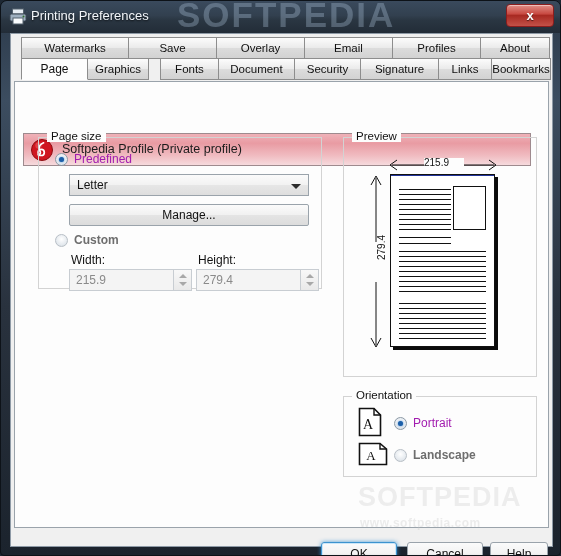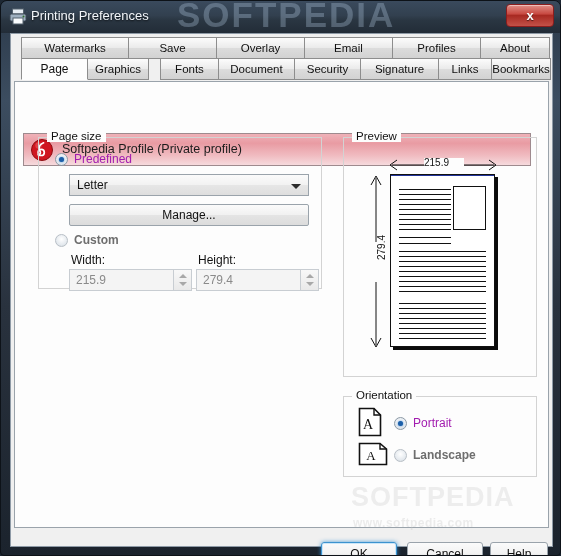--- a/index.html
+++ b/index.html
@@ -162,21 +162,21 @@
   }
   .pv-page .topedge{position:absolute;left:0;top:0;width:100%;height:1px;background:#22349a;}
   .pv-line{position:absolute;height:1px;background:#111;}
   .pv-img{position:absolute;border:1px solid #111;background:#fff;box-sizing:border-box;}
   .dimtext{position:absolute;font-size:10px;color:#111;}
   .dimtext.vert{transform:rotate(-90deg);transform-origin:left top;}
 
   
   .oico{position:absolute;width:26px;height:30px;}
   .watermark2{
-    position:absolute;left:336px;top:400px;width:160px;height:70px;
+    position:absolute;left:343px;top:400px;width:160px;height:70px;
     pointer-events:none;opacity:.30;
   }
   .watermark2 .w1{
     position:absolute;left:0;top:0;font-size:27px;font-weight:bold;
     color:#c9c9c9;letter-spacing:1px;white-space:nowrap;
   }
   .watermark2 .w2{
     position:absolute;left:2px;top:34px;font-size:12px;font-weight:bold;
     color:#c4c4c4;letter-spacing:.5px;white-space:nowrap;
   }

